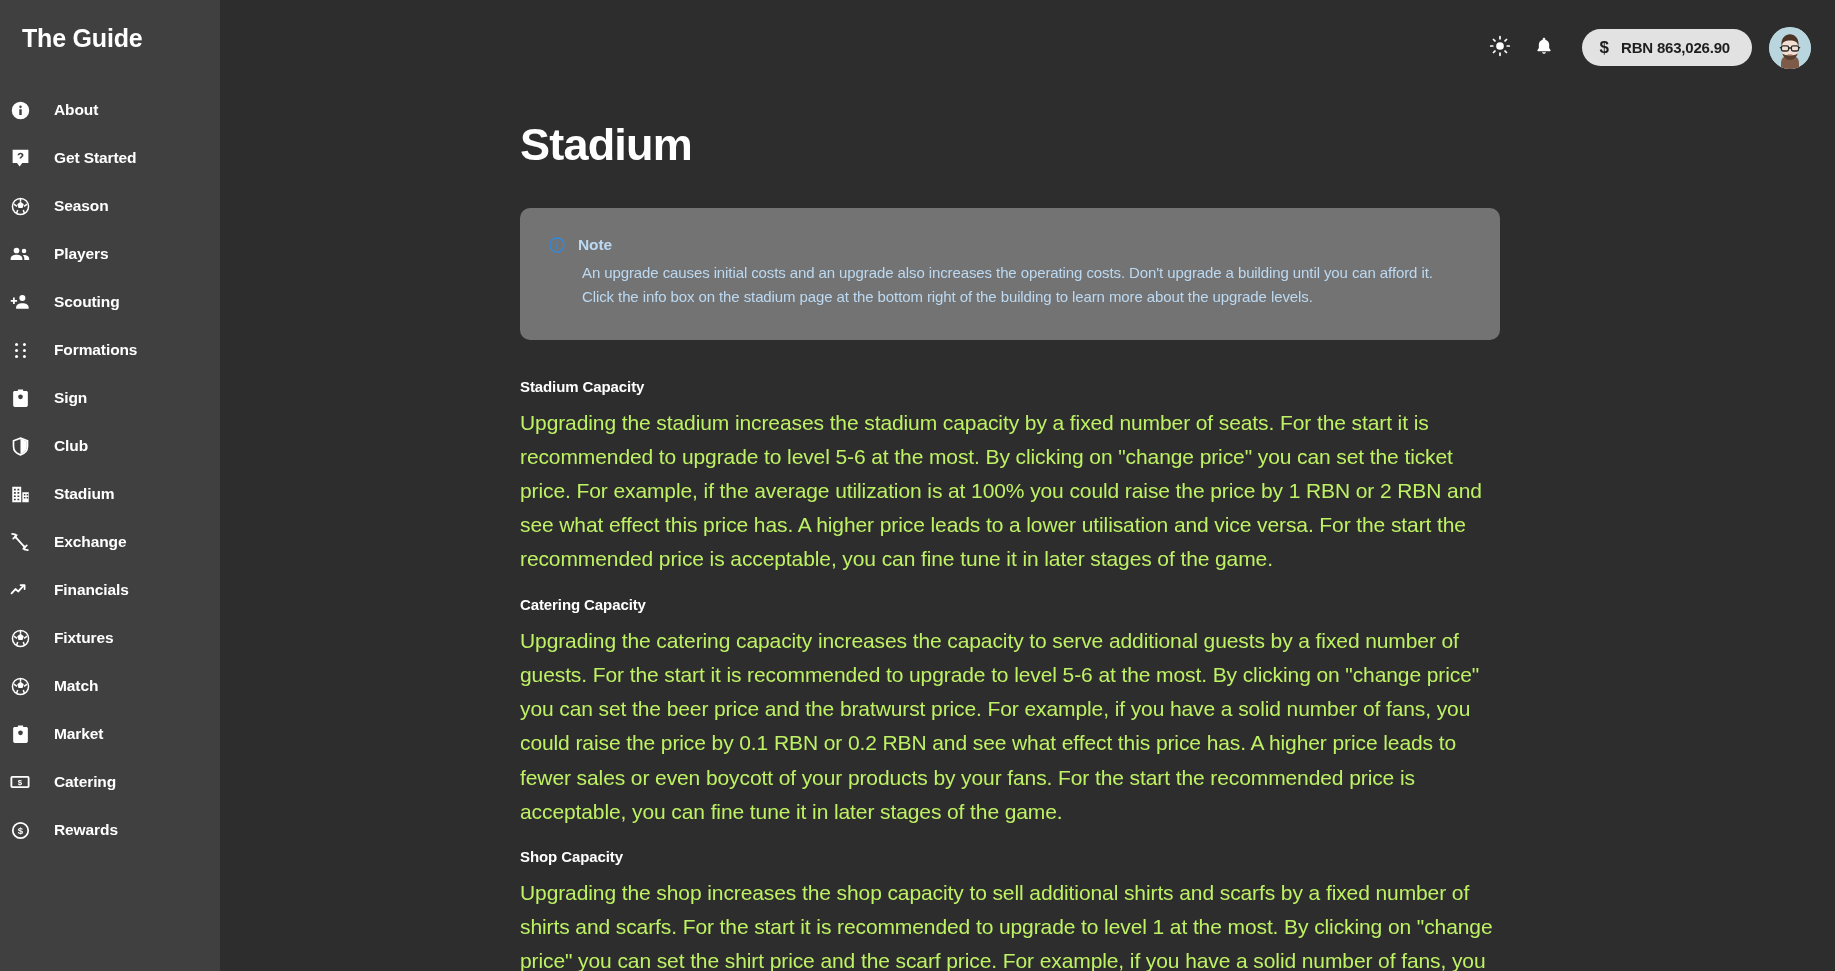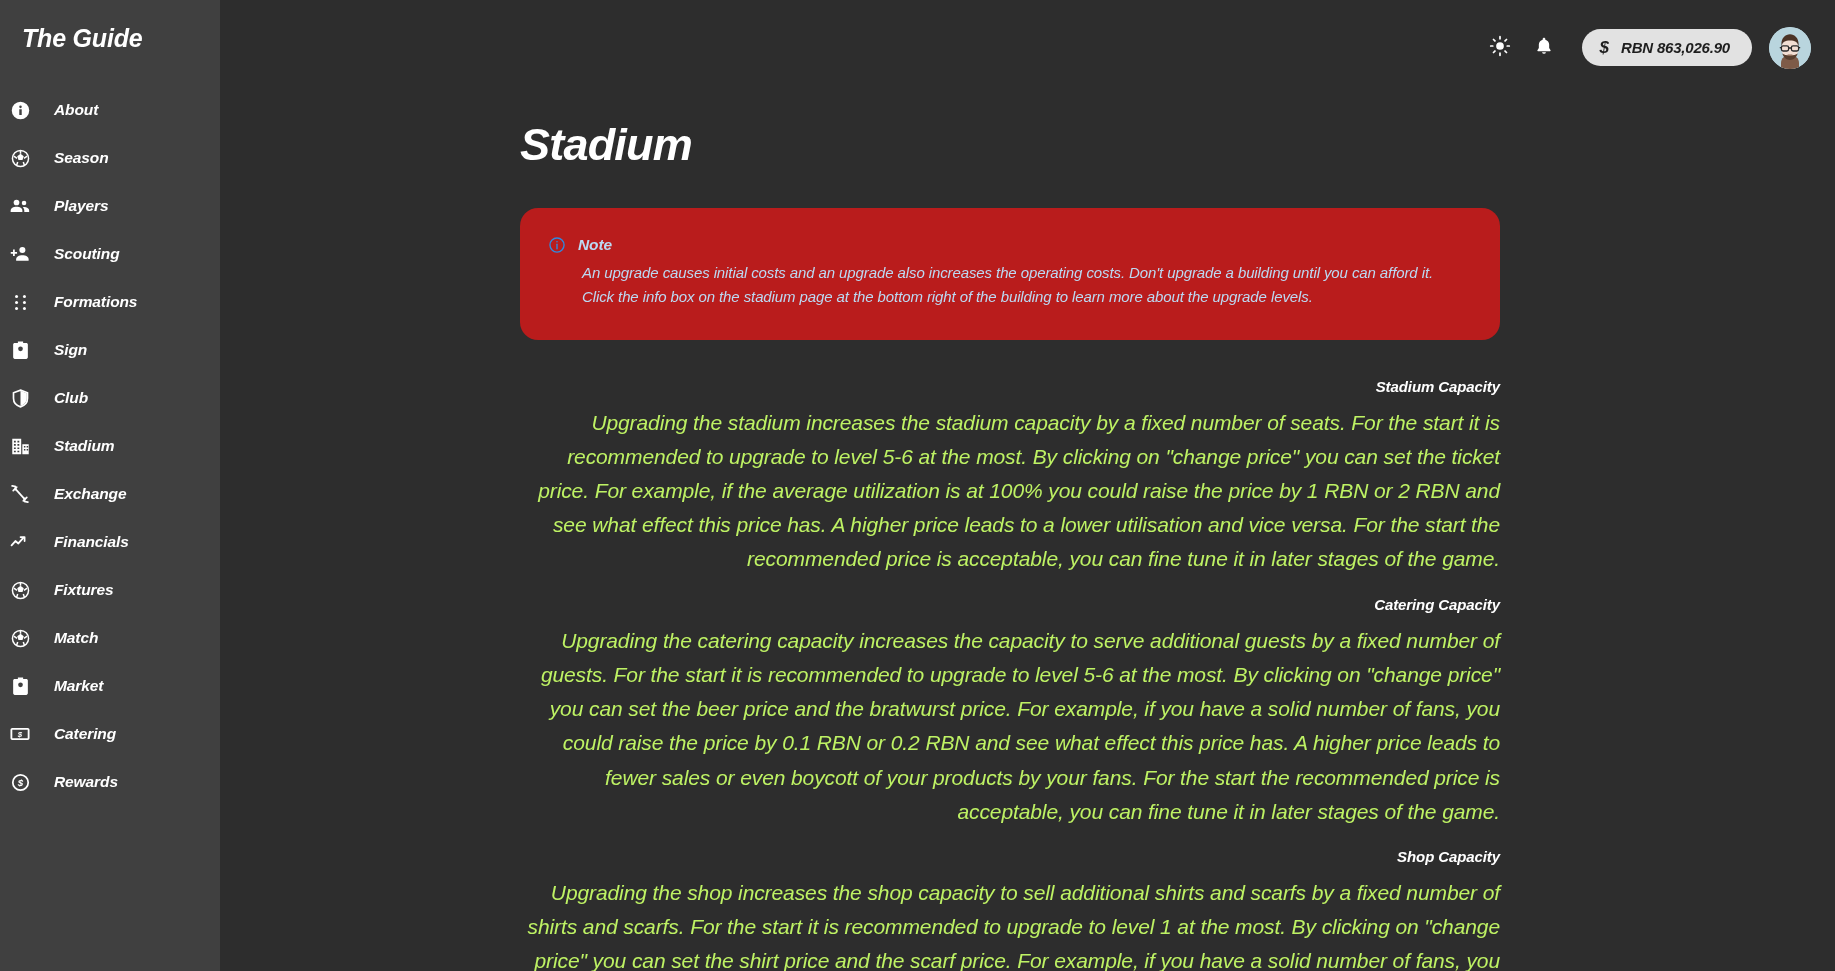--- a/index.html
+++ b/index.html
@@ -3,21 +3,21 @@
 <meta charset="utf-8">
 <style>
   * { box-sizing: border-box; margin: 0; padding: 0; }
   html, body {
     width: 1835px; height: 971px;
     overflow: hidden;
     background: #2d2d2d;
     font-family: "Liberation Sans", sans-serif;
     -webkit-font-smoothing: antialiased;
   }
-  #app { display: flex; width: 1835px; height: 971px; font-style: italic; }
+  #app { display: flex; width: 1835px; height: 971px; }
 
   
   .sidebar {
     width: 220px;
     min-width: 220px;
     height: 971px;
     background: #404040;
     padding-top: 18px;
     overflow: hidden;
     position: relative;
@@ -118,22 +118,22 @@
     color: #ffffff;
     font-size: 45px;
     font-weight: 700;
     letter-spacing: -0.8px;
     margin-top: 24px;
     margin-bottom: 37px;
   }
 
   
   .note-box {
-    background: #b91c1c;
-    border-radius: 18px;
+    background: #737373;
+    border-radius: 10px;
     padding: 28px 38px 30px 28px;
     margin-bottom: 38px;
   }
   .note-head {
     display: flex;
     align-items: center;
     gap: 12px;
     margin-bottom: 7px;
   }
   .note-icon { color: #2f8ae0; display: flex; align-items: center; }
@@ -145,21 +145,21 @@
   }
   .note-body {
     color: #bcd9f2;
     font-size: 15px;
     line-height: 1.62;
     padding-left: 34px;
     letter-spacing: -0.1px;
   }
 
   
-  .section { margin-bottom: 19px; text-align: right; }
+  .section { margin-bottom: 19px; }
   .section h3 {
     color: #ffffff;
     font-size: 15px;
     font-weight: 700;
     letter-spacing: -0.1px;
     margin-bottom: 11px;
   }
   .section p {
     color: #bef264;
     font-size: 21px;
@@ -178,20 +178,28 @@
 
       <div class="nav-item">
         <span class="nav-icon">
           <svg width="21" height="21" viewBox="0 0 24 24" fill="currentColor">
               <path d="M12 2a10 10 0 100 20 10 10 0 000-20zm0 4.4a1.45 1.45 0 110 2.9 1.45 1.45 0 010-2.9zM13.4 17h-2.8v-6.3h2.8V17z"></path>
             </svg>
         </span>
         <span class="nav-label">About</span>
       </div>
 
+      <div class="nav-item">
+        <span class="nav-icon">
+          <svg width="21" height="21" viewBox="0 0 24 24" fill="currentColor">
+              <path d="M3 2h18v15h-7l-3 4-3-4H3V2zm9 11.6a1.2 1.2 0 110 2.4 1.2 1.2 0 010-2.4zm.1-8.2c-2 0-3.3 1.2-3.5 2.9h2c.1-.7.6-1.2 1.4-1.2.8 0 1.3.5 1.3 1.1 0 .6-.3.9-1 1.4-.9.6-1.4 1.2-1.3 2.3h2c0-.6.2-.9.9-1.4 1-.6 1.5-1.4 1.5-2.4 0-1.6-1.4-2.7-3.3-2.7z"></path>
+            </svg>
+        </span>
+        <span class="nav-label">Get Started</span>
+      </div>
 
       <div class="nav-item">
         <span class="nav-icon">
           <svg width="21" height="21" viewBox="0 0 24 24" fill="none" stroke="currentColor" stroke-width="1.7">
               <circle cx="12" cy="12" r="9.2"></circle>
               <path d="M12 6.6l3.7 2.7-1.4 4.4H9.7L8.3 9.3 12 6.6z" fill="currentColor" stroke="none"></path>
               <path d="M12 2.8v3.8M19.6 9.2l-3.6 2.6M16.6 20.2l-1.4-4.3M7.4 20.2l1.4-4.3M4.4 9.2l3.6 2.6"></path>
             </svg>
         </span>
         <span class="nav-label">Season</span>

